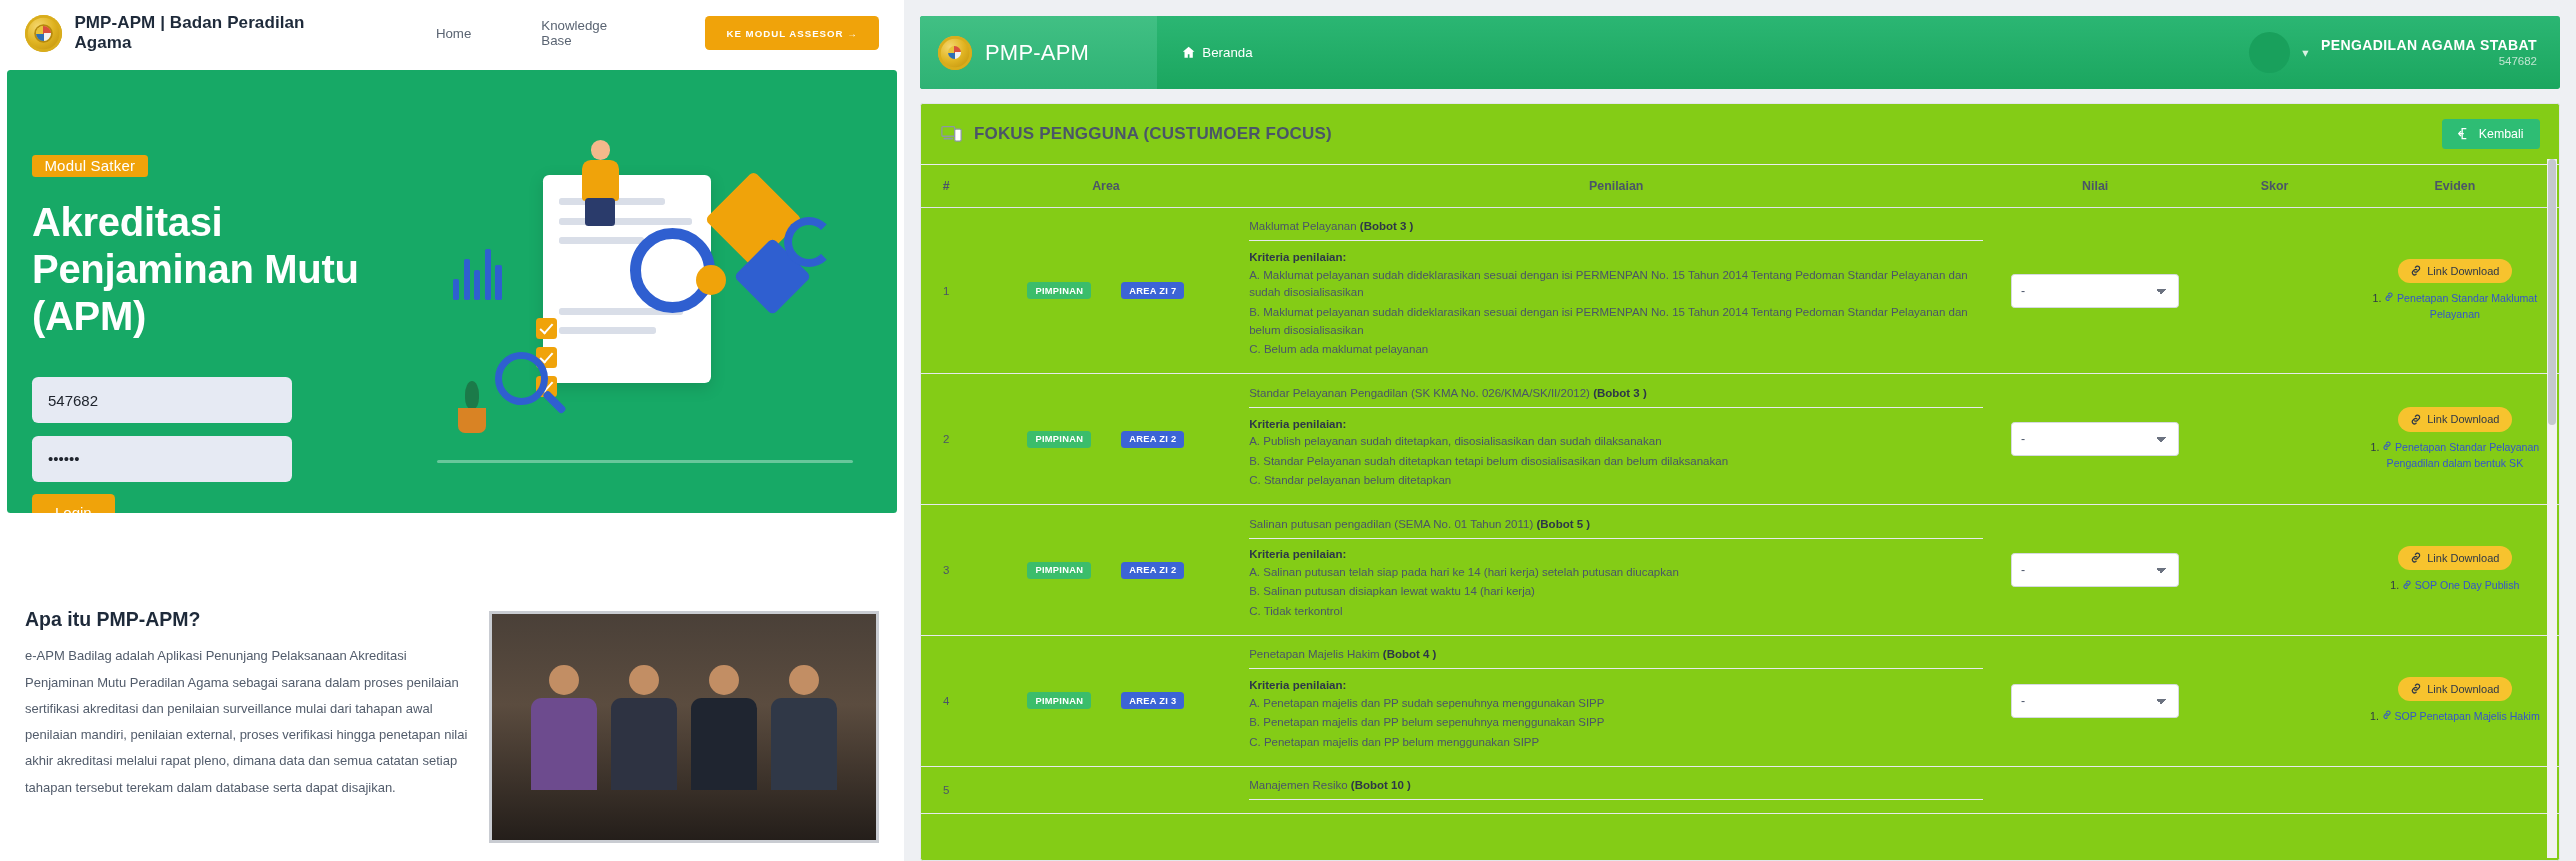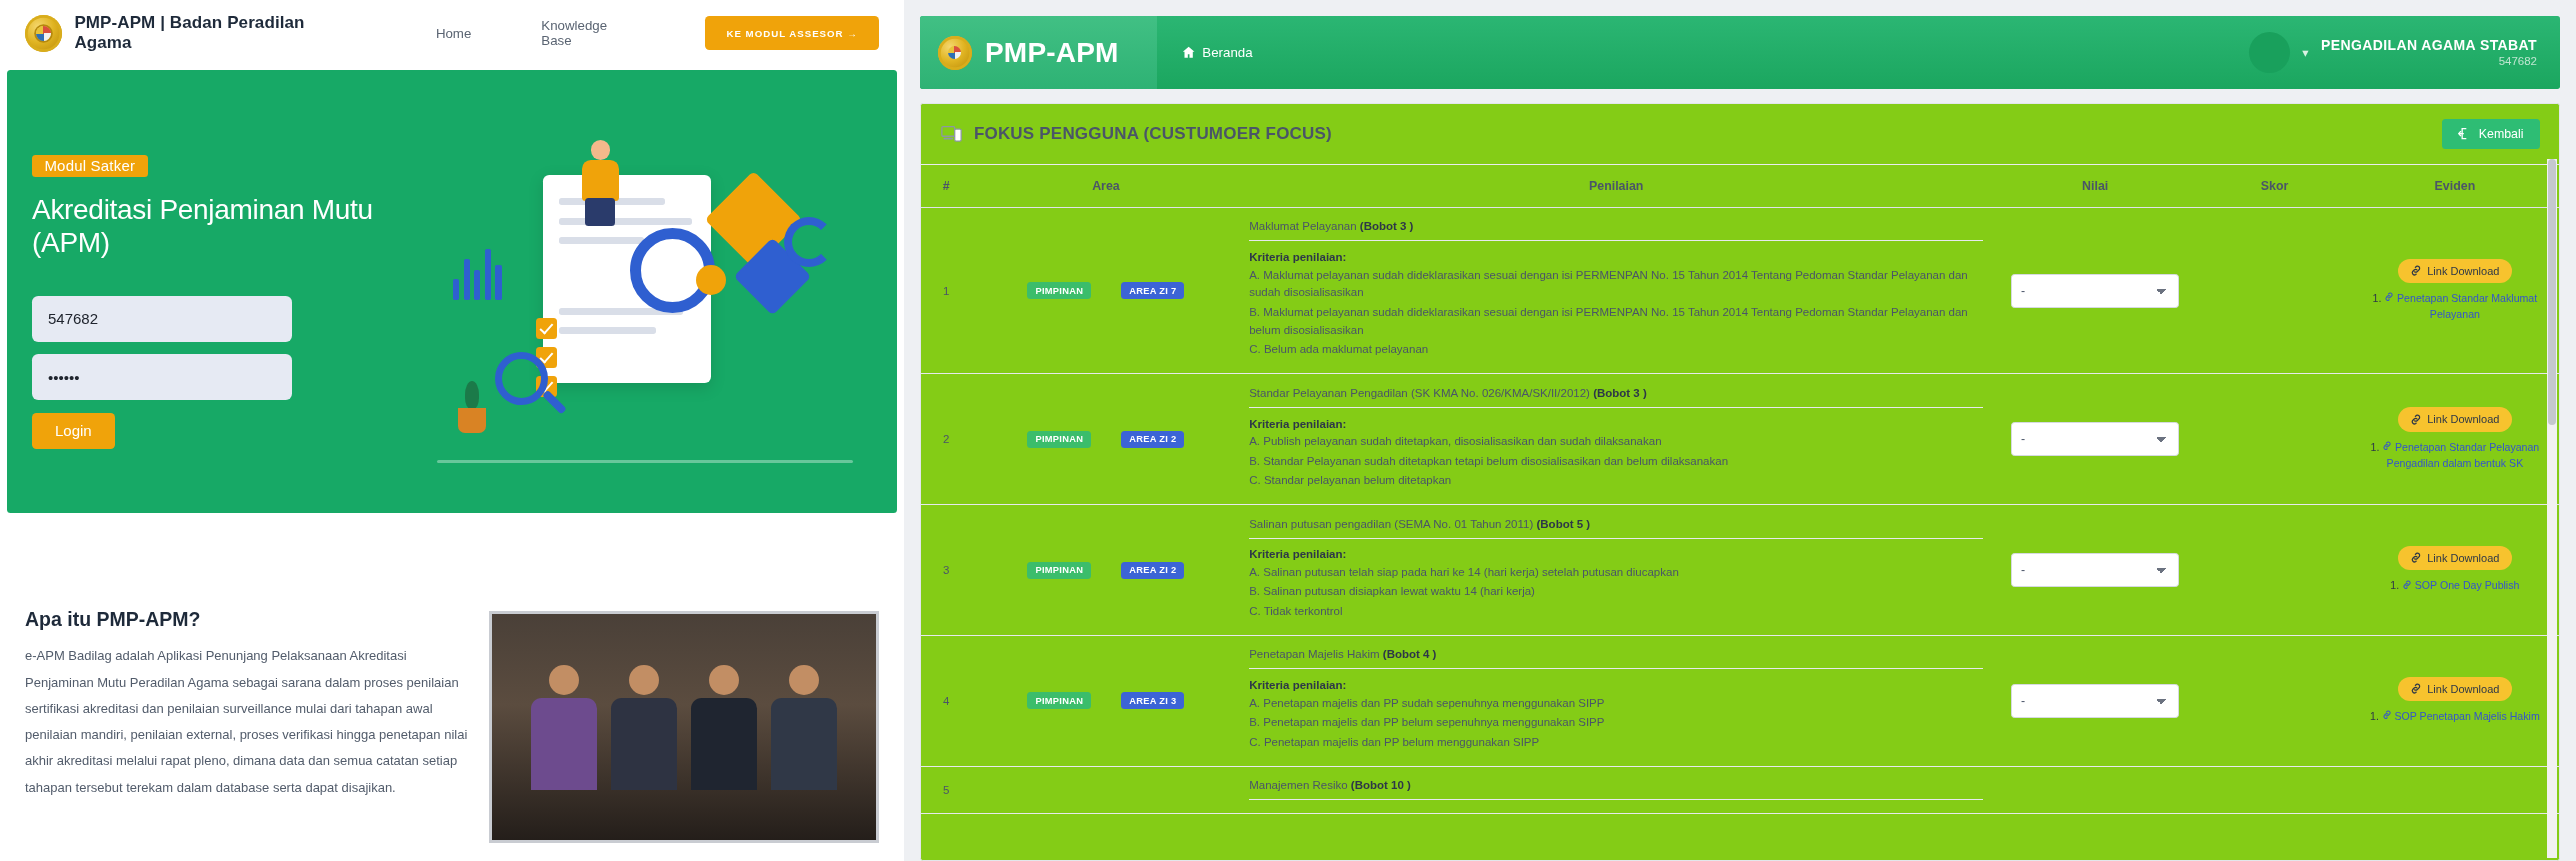--- a/index.html
+++ b/index.html
@@ -56,22 +56,22 @@
     border-radius: 3.5px;
     position: relative; overflow: hidden;
   }
   .hero-left { position: absolute; left: 25px; top: 85px; width: 416px; }
   .pill-modul {
     display: inline-block; background: #f0a30a; color: #fff;
     font-size: 15px; padding: 2.7px 12.4px; border-radius: 3.5px;
     letter-spacing: 0.2px;
   }
   .hero-title {
-    color: #ffffff; font-size: 28px; line-height: 1.18;
-    margin-top: 16px; font-weight: normal; letter-spacing: -0.3px;
+    color: #ffffff; font-size: 40px; line-height: 1.18;
+    margin-top: 22px; font-weight: bold; letter-spacing: -0.3px;
   }
   .login-form { margin-top: 37px; width: 260px; }
   .login-input {
     display: block; width: 260px; height: 46px;
     background: #e6eaf3; border: 0; border-radius: 6.2px;
     padding: 0 16px; font-size: 15px; color: #20252e;
     margin-bottom: 12.4px;
     font-family: "Liberation Sans", sans-serif;
   }
   .login-input::placeholder { color: #7e8795; }
@@ -195,21 +195,21 @@
   .app-brand .logo {
     width: 34px; height: 34px; border-radius: 50%;
     background: radial-gradient(circle at 35% 32%, #f5d76e 0%, #e0b422 45%, #c99a12 75%, #a8790a 100%);
     box-shadow: inset 0 0 0 2.7px #d9ad1c;
     display:flex; align-items:center; justify-content:center; flex:0 0 auto;
   }
   .app-brand .logo .inner {
     width: 13.3px; height: 13.3px; border-radius: 50%;
     background: conic-gradient(#d94f3d 0deg 90deg, #f2f2f2 90deg 180deg, #2f6fb5 180deg 270deg, #e8c33a 270deg 360deg);
   }
-  .app-brand .name { color:#fff; font-size: 28px; letter-spacing: 0.2px; font-weight: bold; }
+  .app-brand .name { color:#fff; font-size: 22px; letter-spacing: 0.2px; }
   .app-menu { display:flex; align-items:center; padding-left: 25px; flex: 1 1 auto; }
   .app-menu-item { display:flex; align-items:center; gap: 7px; color:#fff; font-size: 13.3px; }
   .app-user { display:flex; align-items:center; gap: 12.4px; padding-right: 23px; }
   .avatar { width: 41px; height: 41px; border-radius: 50%; background:#19a05c; }
   .chev { color:#d9f2e4; font-size: 12.4px; }
   .user-meta { text-align: right; line-height: 1.25; }
   .user-name { color:#fff; font-size: 14px; font-weight: bold; letter-spacing: 0.4px; }
   .user-id { color:#bfe6d1; font-size: 11.5px; }
 
   

